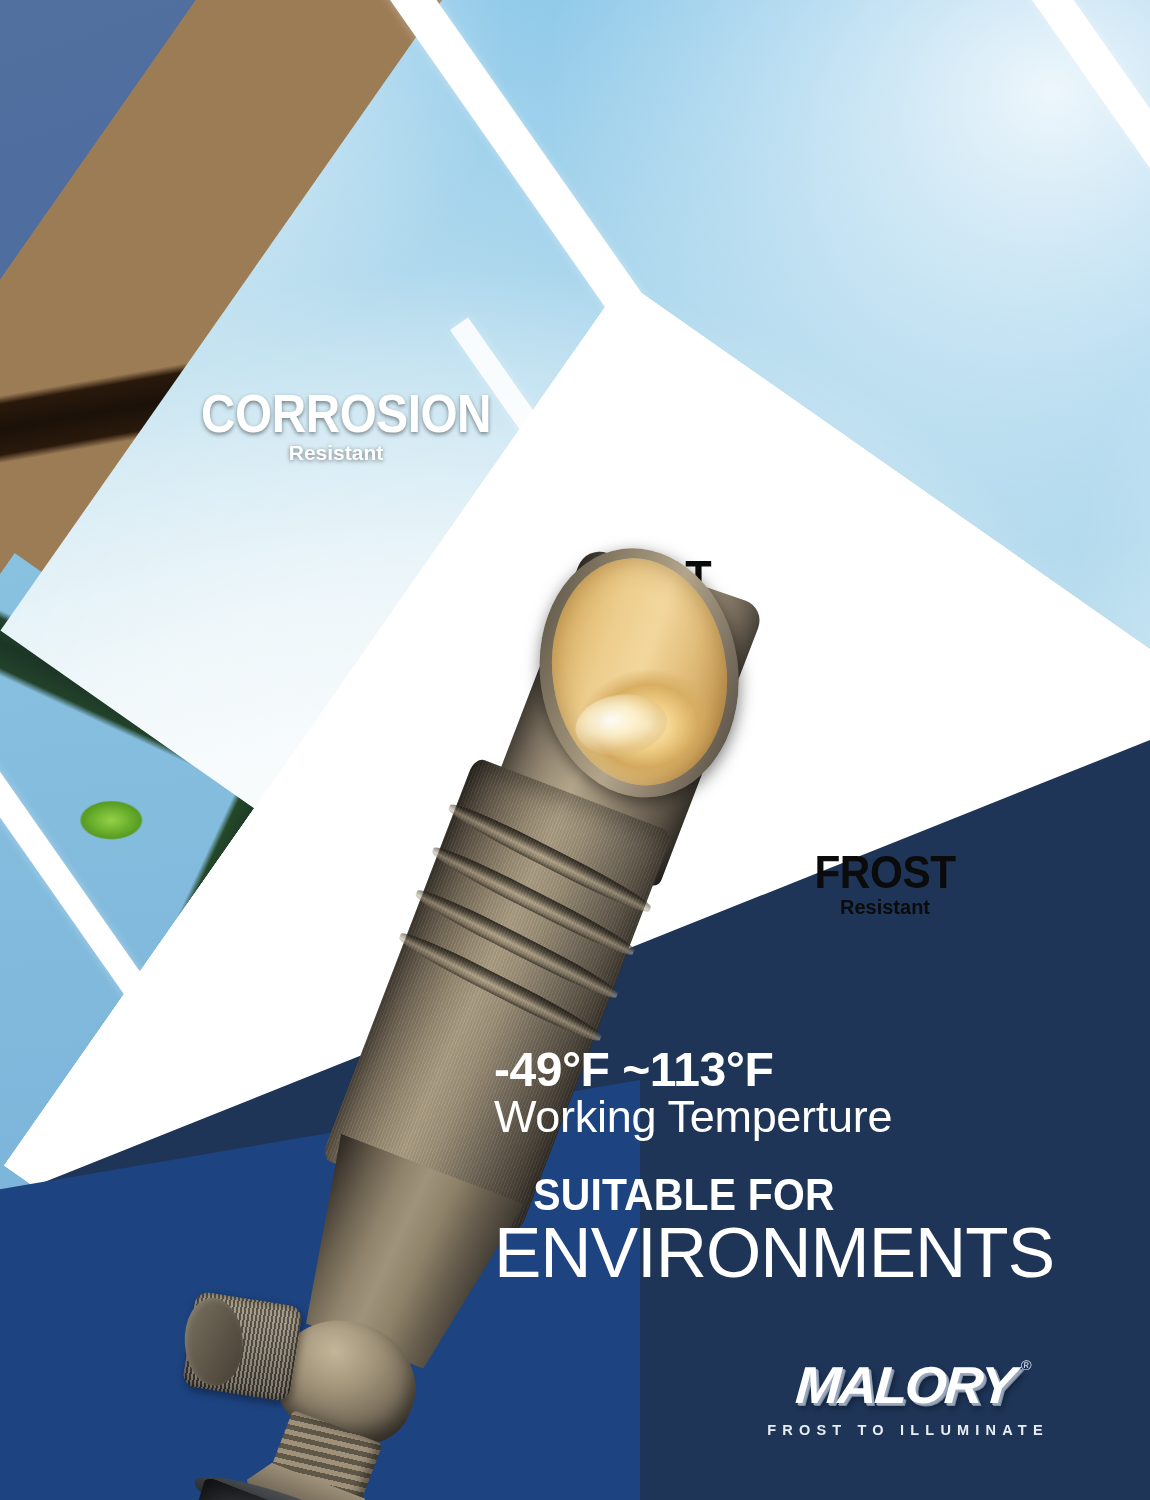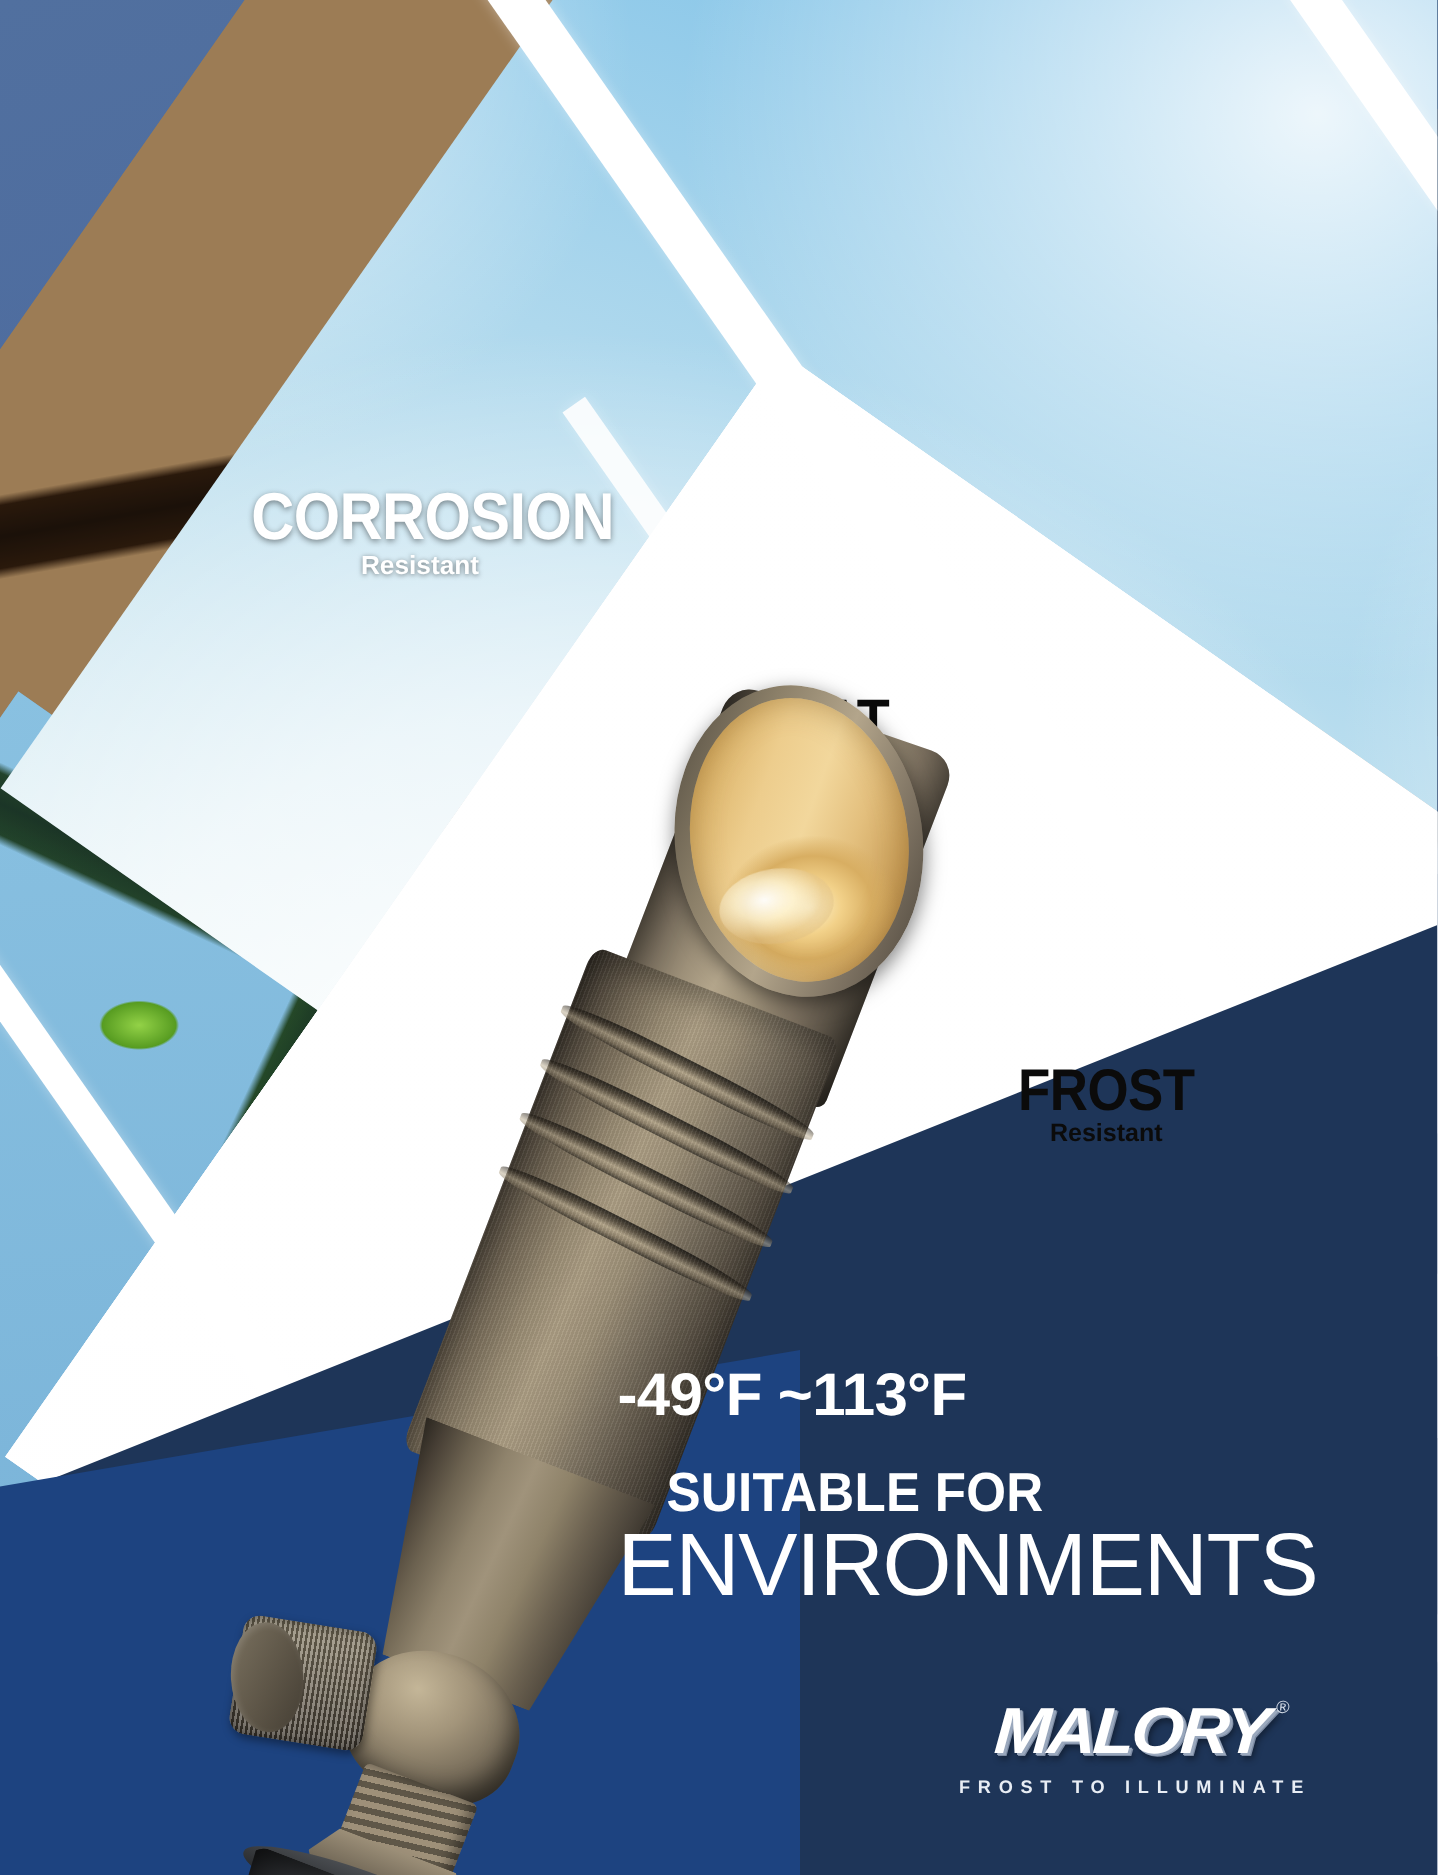--- a/index.html
+++ b/index.html
@@ -558,20 +558,21 @@
 
       <div class="thread"></div>
       <div class="hexnut"></div>
       <div class="stake-cap"></div>
       <div class="stake"></div>
     </div>
   </div>
 
   <div class="headline">
     <div class="temp-range">-49°F ~113°F</div>
+    <div class="temp-label">Working Temperture</div>
     <div class="suitable">SUITABLE FOR</div>
     <div class="environments">ENVIRONMENTS</div>
   </div>
 
   <div class="logo">
     <div class="logo-word">
       <span>MALORY</span>
       <sup class="logo-reg">®</sup>
     </div>
     <div class="logo-tag">FROST TO ILLUMINATE</div>

